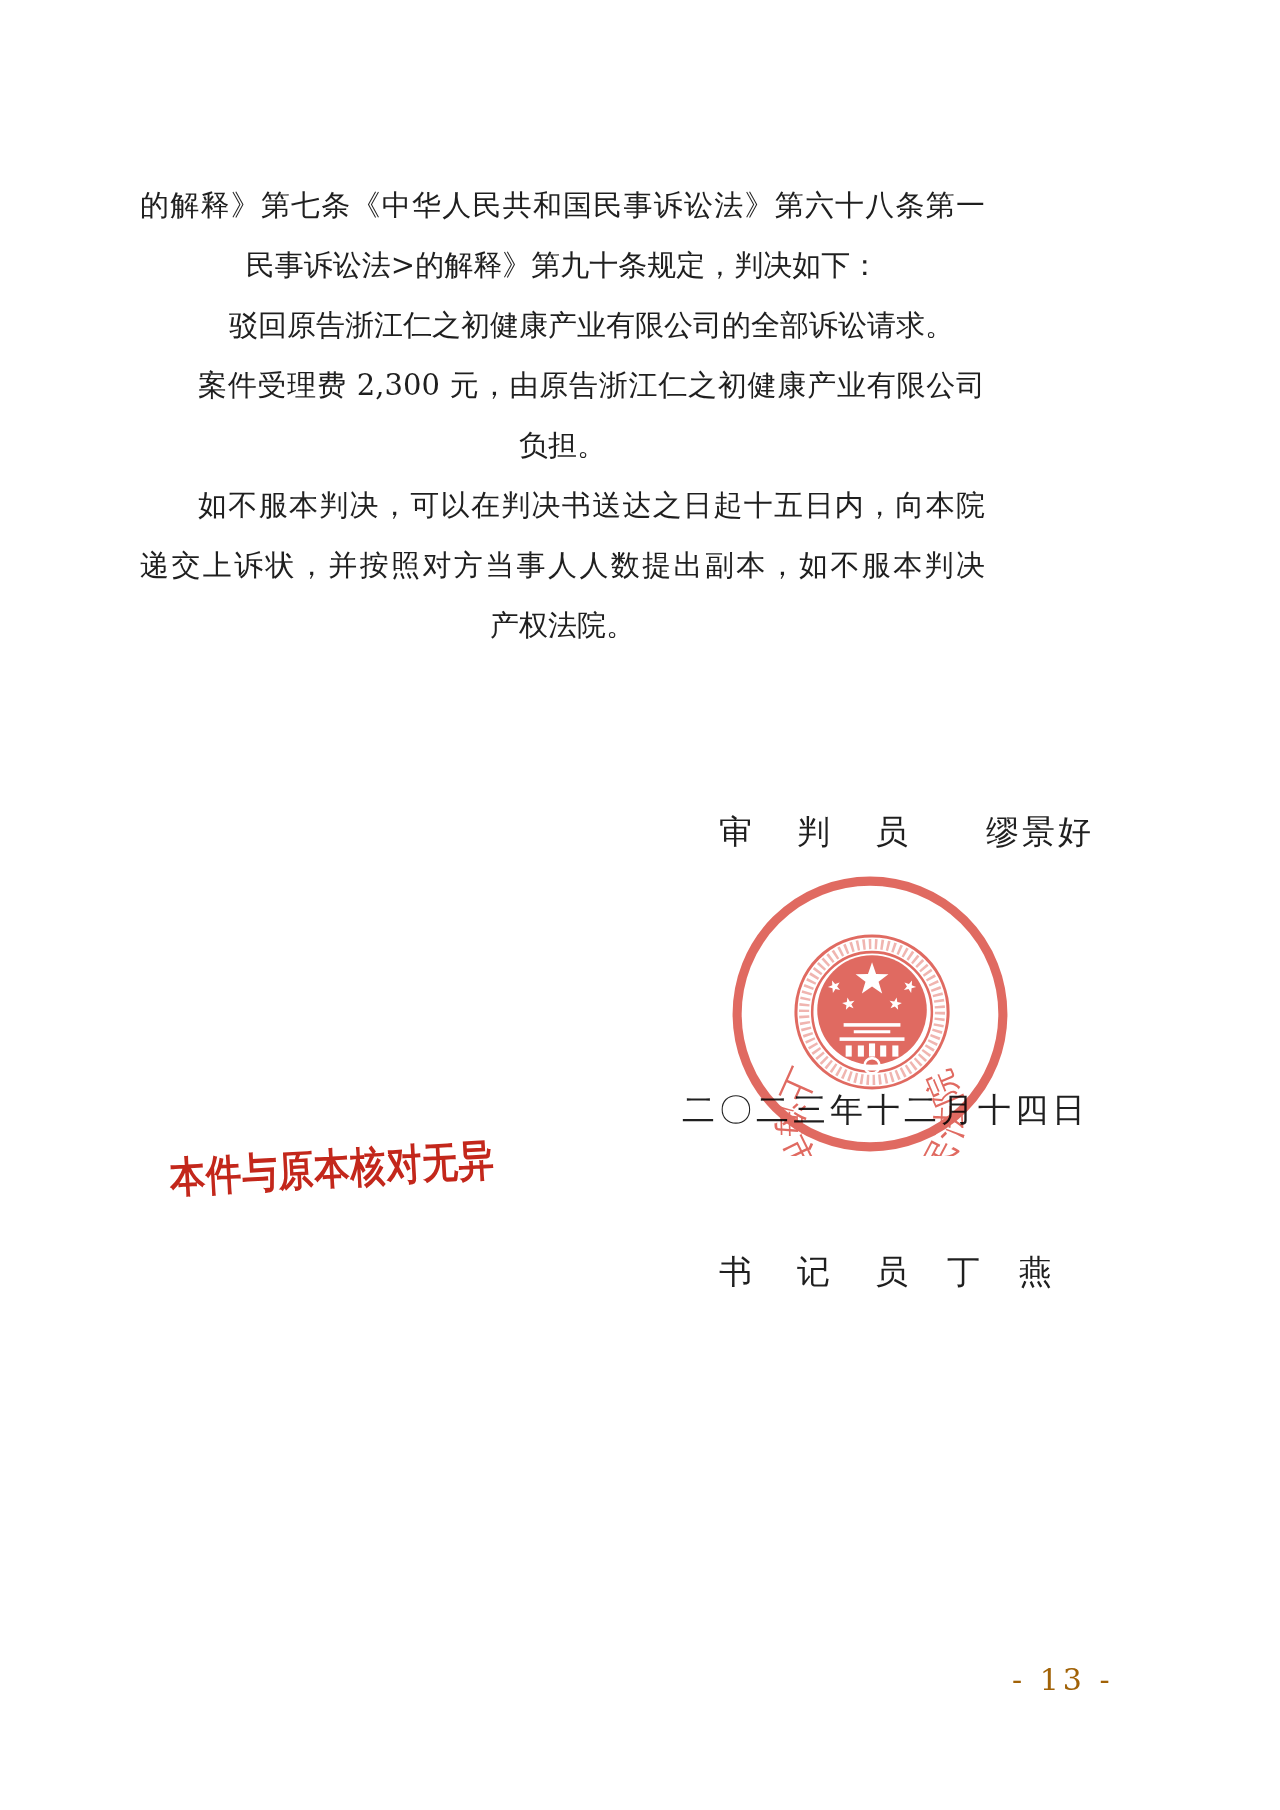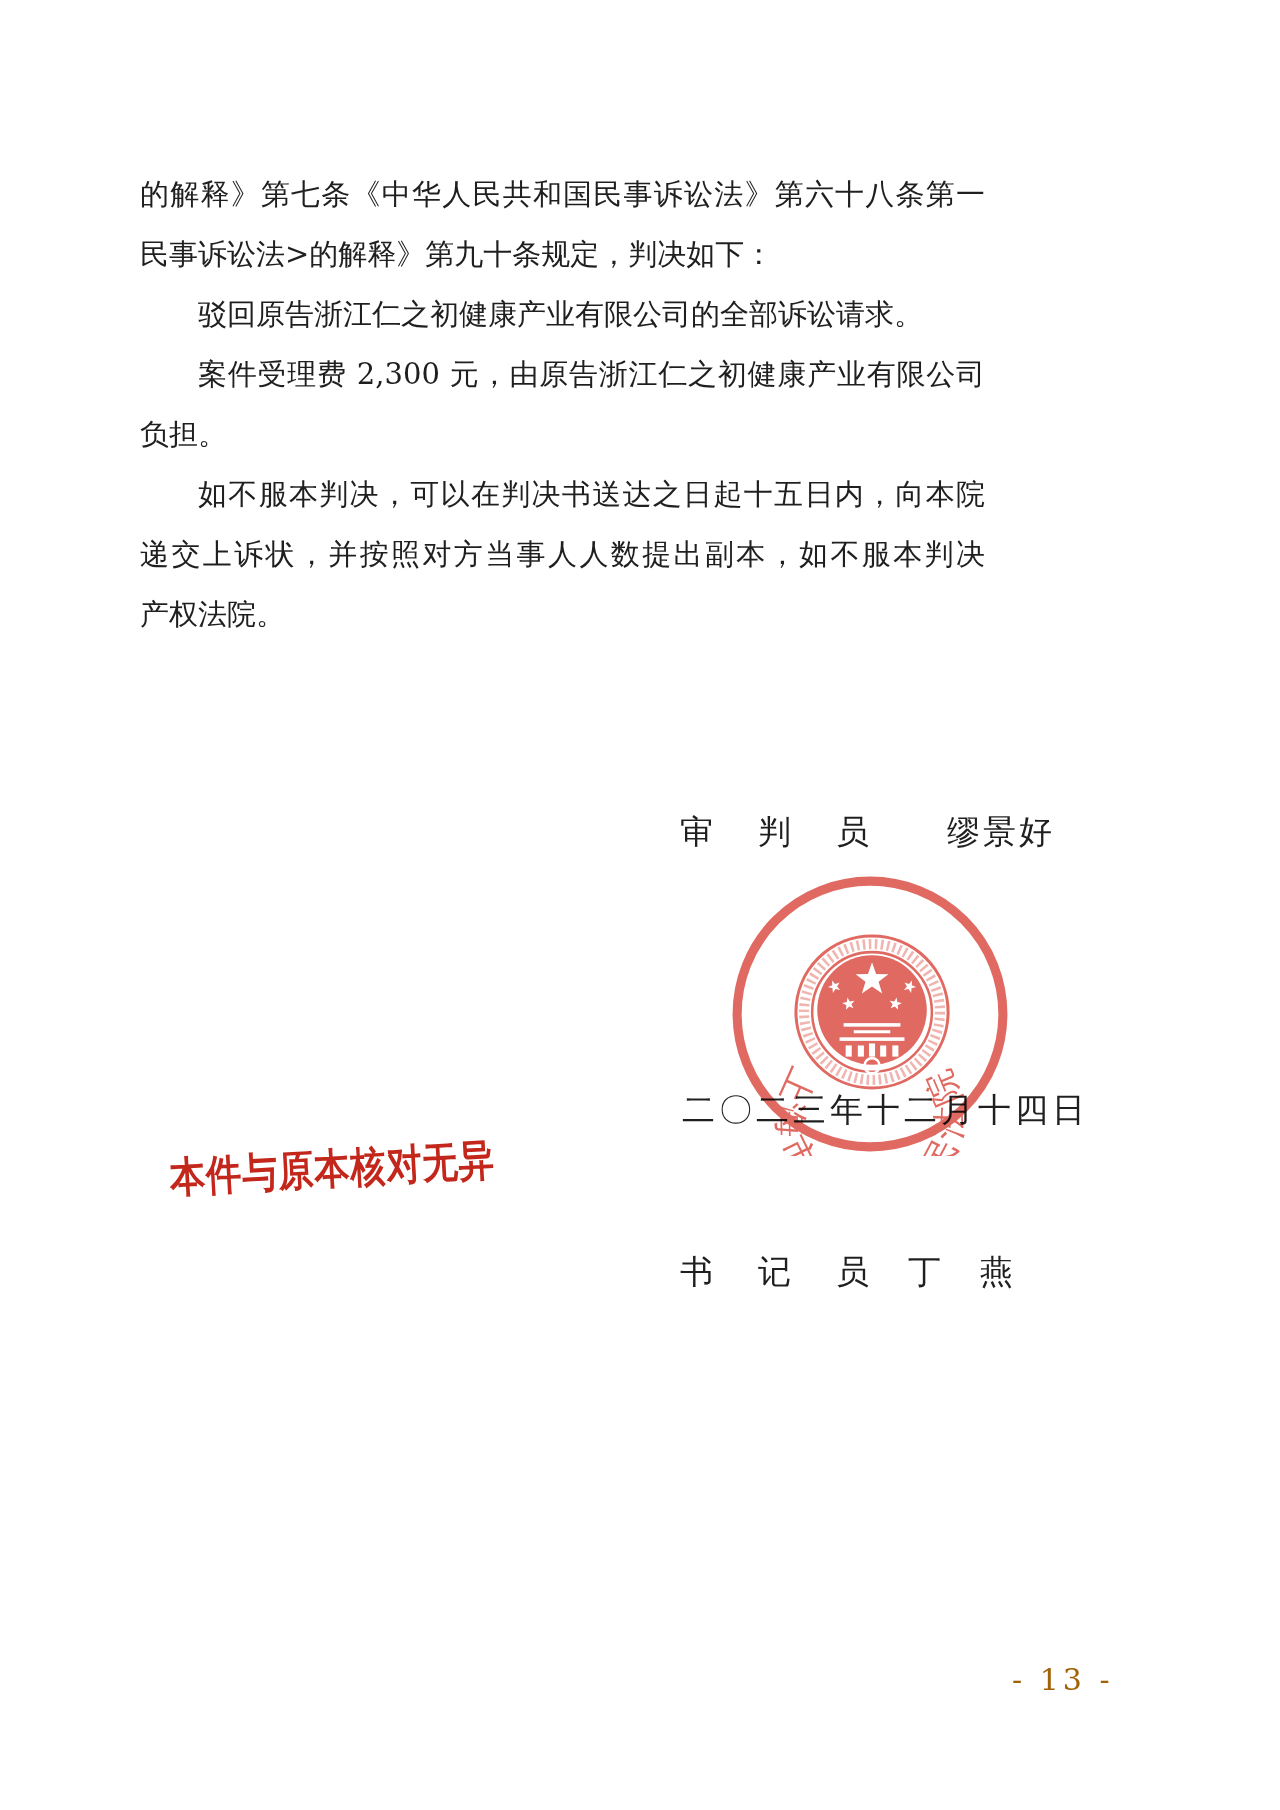--- a/index.html
+++ b/index.html
@@ -5,38 +5,38 @@
   html,body{margin:0;padding:0;background:#ffffff;}
   .page{
     position:relative;
     width:1280px;height:1810px;
     background:#ffffff;
     overflow:hidden;
     font-family:"DejaVu Serif","Liberation Serif",serif;
     color:#1f1f1f;
   }
   .body-block{
-    position:absolute;left:140px;top:164px;width:845px;
+    position:absolute;left:140px;top:175px;width:845px;
   }
   .line{
     font-size:29px;line-height:60px;height:60px;
-    text-align:left;
+    text-align:center;
     color:#1f1f1f;
   }
   .l-justify{
     text-align:justify;
     text-align-last:justify;
   }
   .l-indent{ text-indent:58px; }
 
   .sig-row{
     position:absolute;display:flex;align-items:baseline;
     font-size:33px;white-space:nowrap;color:#1f1f1f;
   }
-  .sig-label{ letter-spacing:6px; }
+  .sig-label{ letter-spacing:6px;margin-left:39px; }
   .sig-name{ letter-spacing:3px; }
   #judge-row{ left:680px; top:810px; gap:72px; }
   #clerk-row{ left:680px; top:1250px; gap:33px; }
 
   .date-row{
     position:absolute;left:682px;top:1088px;
     font-size:33px;letter-spacing:4px;white-space:nowrap;color:#1f1f1f;
   }
 
   .stamp{

